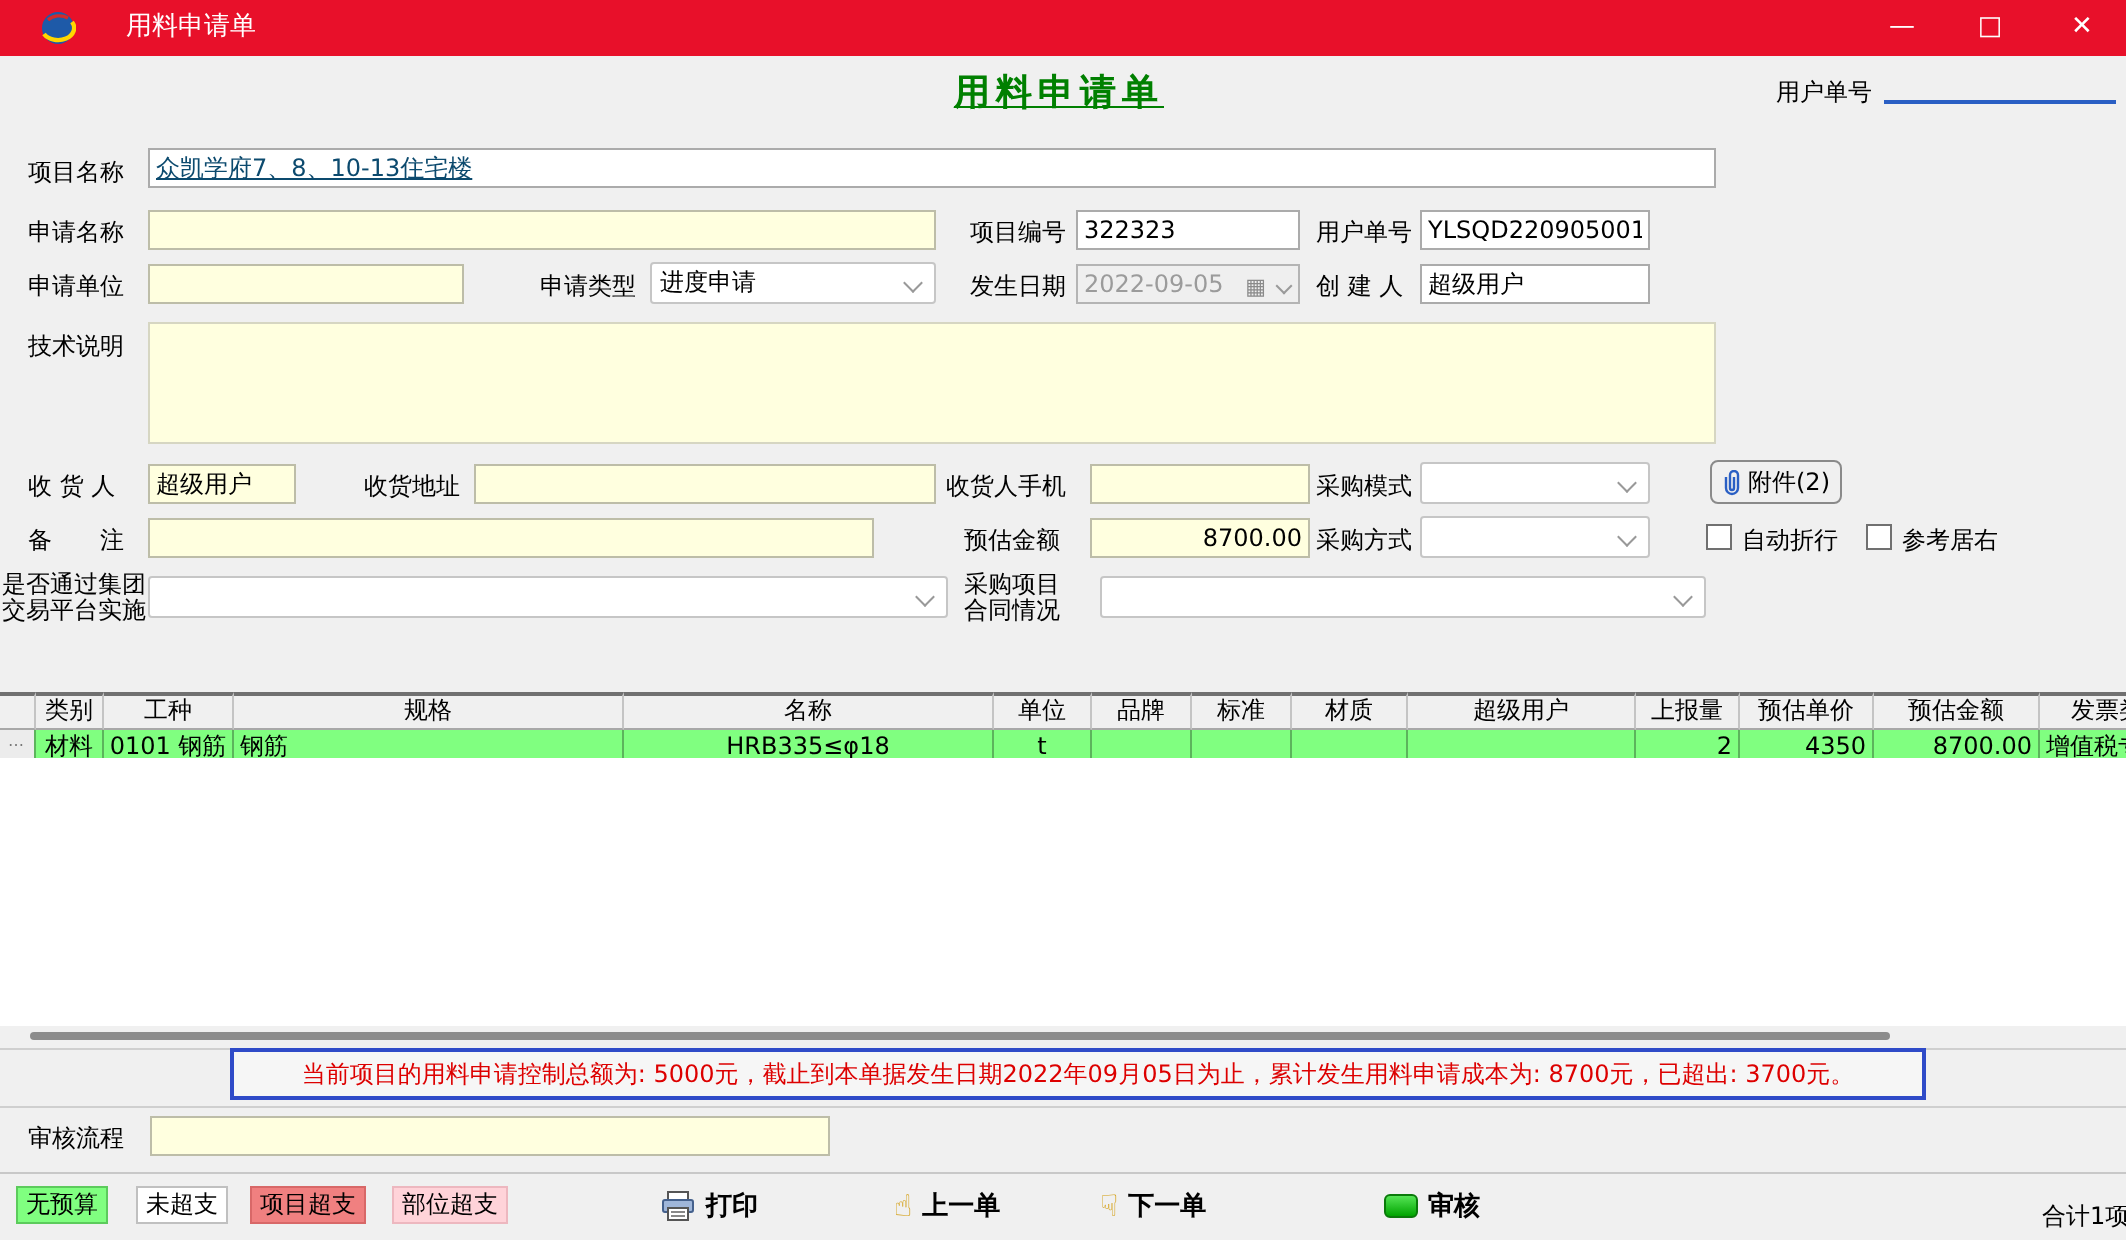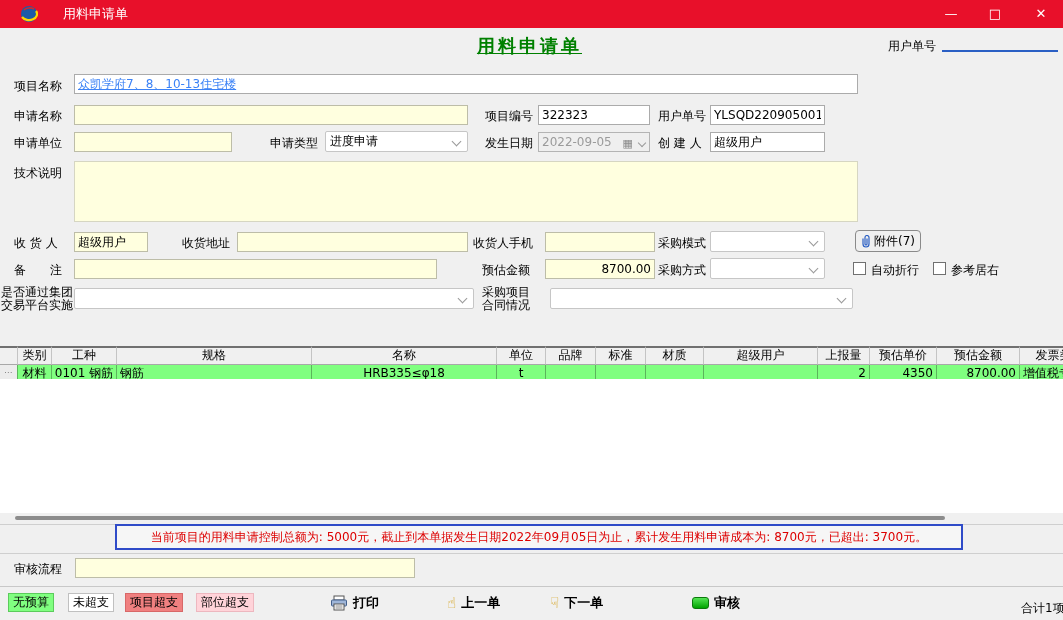--- a/index.html
+++ b/index.html
@@ -25,21 +25,21 @@
         border-bottom:1.4px solid #999;transform:rotate(45deg);}
   .datebox{position:absolute;height:20px;box-sizing:border-box;border:1px solid #B4B4B4;background:#EFEFEF;
            color:#9B9B9B;line-height:18px;padding:0 3px;}
   .cal{position:absolute;right:16px;top:2px;color:#8A8A8A;font-size:11px;}
   .dchev{position:absolute;right:4px;top:7px;width:5px;height:5px;border-right:1.3px solid #9A9A9A;
          border-bottom:1.3px solid #9A9A9A;transform:rotate(45deg);}
   .attbtn{position:absolute;left:855px;top:230px;width:66px;height:22px;box-sizing:border-box;
           border:1px solid #8A8A8A;border-radius:4px;background:#F0F0F0;display:flex;align-items:center;
           justify-content:center;gap:3px;cursor:pointer;}
   .cb{position:absolute;width:13px;height:13px;box-sizing:border-box;border:1px solid #707070;background:#fff;cursor:pointer;}
-  .link{color:#3b82f6;text-decoration:underline;cursor:pointer;}
+  .link{color:#0c4a6e;text-decoration:underline;cursor:pointer;}
   
   .tbl{position:absolute;left:0;top:346px;width:1100px;display:grid;
        grid-template-columns:18px 34px 65px 195px 185px 49px 50px 50px 58px 114px 52px 67px 83px 80px;}
   .th{height:16px;line-height:15px;background:#F0F0F0;text-align:center;border-top:2px solid #707070;
       border-bottom:1px solid #A8A8A8;border-right:1px solid #C4C4C4;overflow:hidden;white-space:nowrap;font-size:12px;}
   .td{height:16px;line-height:16px;background:#80FF80;border-right:1px solid #5CB45C;border-bottom:1px solid #5CB45C;
       overflow:hidden;white-space:nowrap;text-align:center;font-size:12px;}
   .td.l{text-align:left;padding-left:3px;} .td.r2{text-align:right;padding-right:3px;}
   .seltd{background:#ECECEC;color:#777;font-size:8px;line-height:16px;text-align:center;letter-spacing:1px;}
   .tblbody{position:absolute;left:0;top:379px;width:1063px;height:134px;background:#fff;}
@@ -117,21 +117,21 @@
   <input class="inp yellow" style="left: 545px; top: 232px; width: 110px;" value="">
   <span class="lbl" style="left:658px;top:235px;">采购模式</span>
   <div class="dd" style="left:710px;top:231px;width:115px;">
     <span></span>
     <i class="chev"></i>
   </div>
   <div class="attbtn">
     <svg width="10" height="13" viewBox="0 0 10 13">
       <path d="M2 3.5 V9 a3 3 0 0 0 6 0 V2.5 a2 2 0 0 0 -4 0 V9 a1 1 0 0 0 2 0 V3.5" fill="none" stroke="#2A5FC4" stroke-width="1.2"></path>
     </svg>
-    <span>附件(7)</span>
+    <span>附件(2)</span>
   </div>
 
   <span class="lbl" style="left:14px;top:262px;">备　　注</span>
   <input class="inp yellow" style="left: 74px; top: 259px; width: 363px;" value="">
   <span class="lbl" style="left:482px;top:262px;">预估金额</span>
   <input class="inp yellow r" style="left: 545px; top: 259px; width: 110px;" value="8700.00">
   <span class="lbl" style="left:658px;top:262px;">采购方式</span>
   <div class="dd" style="left:710px;top:258px;width:115px;">
     <span></span>
     <i class="chev"></i>

